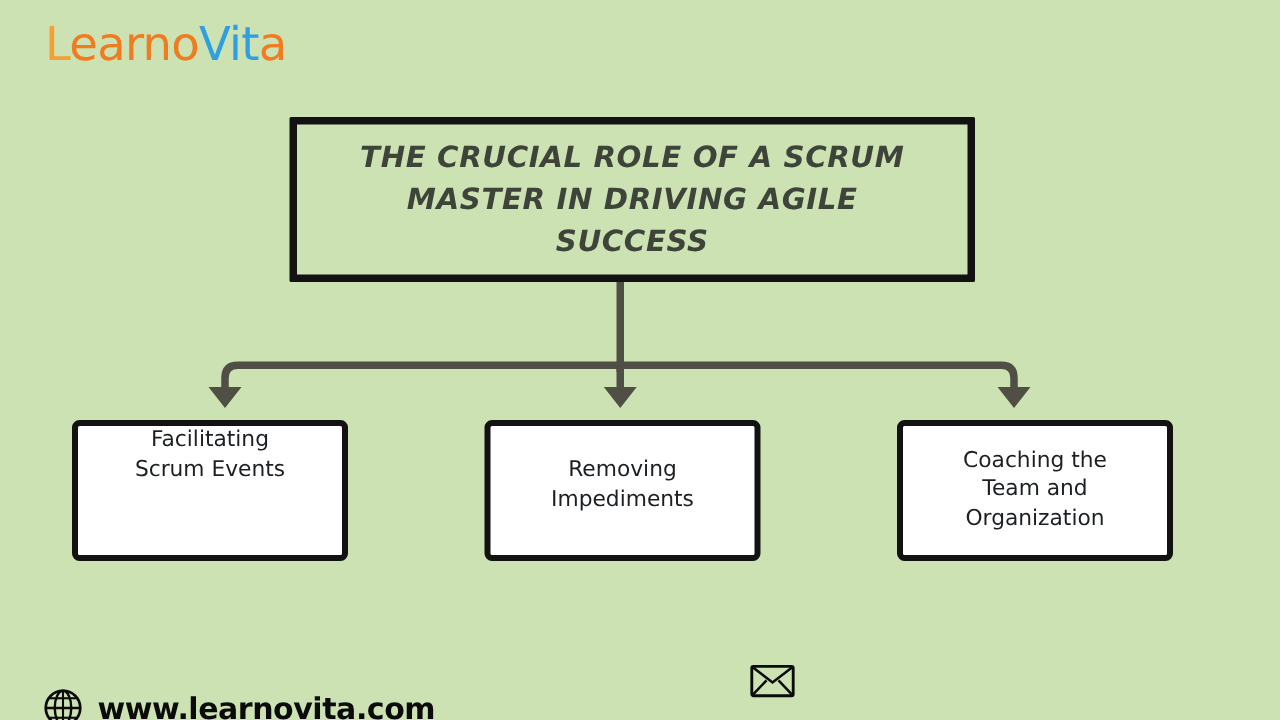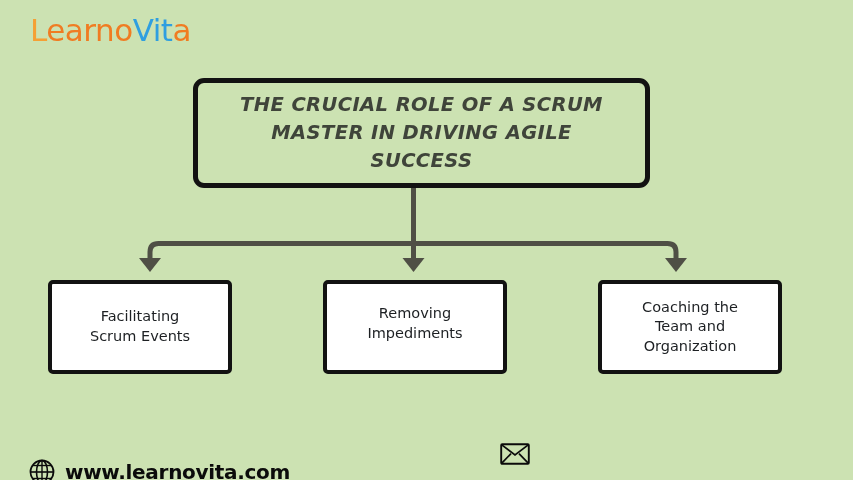--- a/index.html
+++ b/index.html
@@ -38,21 +38,21 @@
   #logo .part-d { color: #f07c22; }
 
   
   #title-box {
     position: absolute;
     left: 193px;
     top: 78px;
     width: 457px;
     height: 110px;
     border: 5px solid #121212;
-    border-radius: 11px;
+    border-radius: 1px;
     box-sizing: border-box;
     background: transparent;
     display: flex;
     align-items: center;
     justify-content: center;
   }
   #title-text {
     color: #3f443a;
     font-family: "DejaVu Sans", sans-serif;
     font-size: 19.5px;
@@ -81,21 +81,21 @@
     top: 280px;
     width: 184px;
     height: 94px;
     background: #ffffff;
     border: 4px solid #121212;
     border-radius: 5px;
     box-sizing: border-box;
     display: flex;
     justify-content: center;
   }
-  #leaf-box-1 { left: 48px; align-items: center; }
+  #leaf-box-1 { left: 48px; }
   #leaf-box-2 { left: 323px; align-items: flex-start; padding-top: 20px; }
   #leaf-box-3 { left: 598px; align-items: center; }
   .leaf-text {
     color: #1d2023;
     font-family: "DejaVu Sans", sans-serif;
     font-size: 14.5px;
     line-height: 1.35;
     text-align: center;
     white-space: pre-line;
   }

